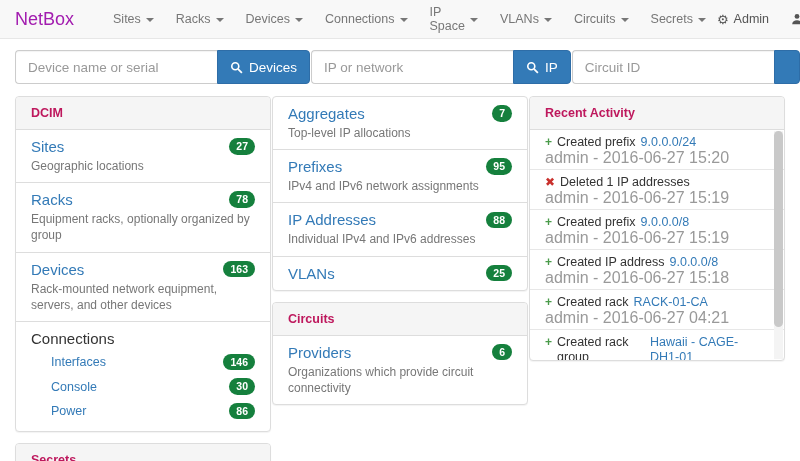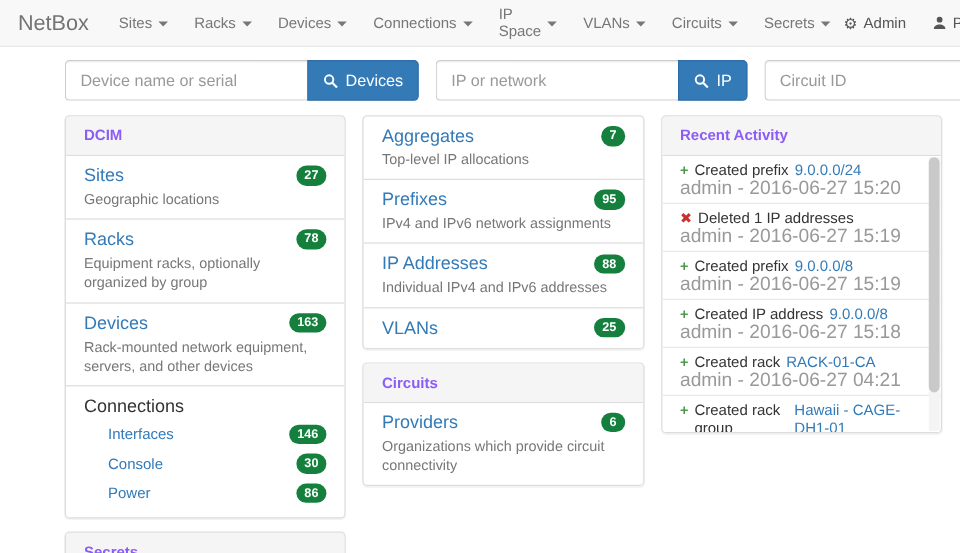--- a/index.html
+++ b/index.html
@@ -7,36 +7,36 @@
   body {
     font-family: "Liberation Sans", "DejaVu Sans", sans-serif;
     font-size: 13px; color: #333; background: #fff;
     display: flex; flex-direction: column; overflow: hidden;
   }
   
   .navbar {
     height: 39px; background: #f8f8f8; border-bottom: 1px solid #e7e7e7;
     display: flex; align-items: center; padding: 0 15px; flex-shrink: 0;
   }
-  .brand { font-size: 18px; color: #737373; text-decoration: none; margin-right: 14px; cursor: pointer; }
+  .brand { font-size: 18px; color: #a21caf; text-decoration: none; margin-right: 28px; cursor: pointer; }
   .nav-menu { display: flex; align-items: center; }
   .nav-item {
     display: flex; align-items: center; gap: 5px; color: #777;
     font-size: 12.5px; padding: 0 11px; cursor: pointer; height: 39px;
   }
   .caret {
     display: inline-block; width: 0; height: 0; margin-top: 1px;
     border-left: 4px solid transparent; border-right: 4px solid transparent;
     border-top: 4px solid #777;
   }
   .nav-right { margin-left: auto; display: flex; align-items: center; gap: 22px; }
   .nav-right .nav-util { display: flex; align-items: center; gap: 5px; color: #555; font-size: 12.5px; cursor: pointer; }
   .nav-right .uicon { display: inline-flex; align-items: center; color: #555; font-size: 13px; line-height: 1; }
   
-  .row { display: grid; grid-template-columns: repeat(3, 1fr); gap: 14px; padding: 0 15px; margin-left: 39px; }
+  .row { display: grid; grid-template-columns: repeat(3, 1fr); gap: 1px; padding: 0 15px; }
   .search-row { margin-top: 11px; }
   .content-row { margin-top: 12px; align-items: start; }
   
   .input-group { display: flex; }
   .input-group input {
     flex: 1; min-width: 0; height: 34px; padding: 6px 12px;
     border: 1px solid #ccc; border-right: none; border-radius: 4px 0 0 4px;
     font-size: 13.5px; color: #555; outline: none;
     font-family: "Liberation Sans", "DejaVu Sans", sans-serif;
     box-shadow: inset 0 1px 1px rgba(0,0,0,.05);
@@ -47,21 +47,21 @@
     border-radius: 0 4px 4px 0; font-size: 13.5px; padding: 0 12px;
     display: flex; align-items: center; gap: 6px; cursor: pointer; white-space: nowrap;
     font-family: "Liberation Sans", "DejaVu Sans", sans-serif;
   }
   
   .panel {
     background: #fff; border: 1px solid #ddd; border-radius: 4px;
     box-shadow: 0 1px 1px rgba(0,0,0,.05); margin-bottom: 11px; overflow: hidden;
   }
   .panel-heading {
-    background: #f5f5f5; border-bottom: 1px solid #ddd; color: #8b5cf6;
+    background: #f5f5f5; border-bottom: 1px solid #ddd; color: #be185d;
     font-weight: bold; font-size: 12.5px; padding: 9px 15px; border-radius: 3px 3px 0 0;
   }
   .list-item { padding: 8px 15px; border-bottom: 1px solid #ddd; }
   .panel .list-item:last-child { border-bottom: none; }
   .item-top { display: flex; align-items: center; }
   .item-link { color: #337ab7; font-size: 15px; text-decoration: none; cursor: pointer; }
   .item-desc { color: #777; font-size: 12px; margin-top: 3px; line-height: 1.35; }
   .badge {
     margin-left: auto; background: #15803d; color: #fff; font-size: 10.5px; font-weight: bold;
     padding: 3px 7px; border-radius: 10px; line-height: 1; min-width: 10px; text-align: center;

